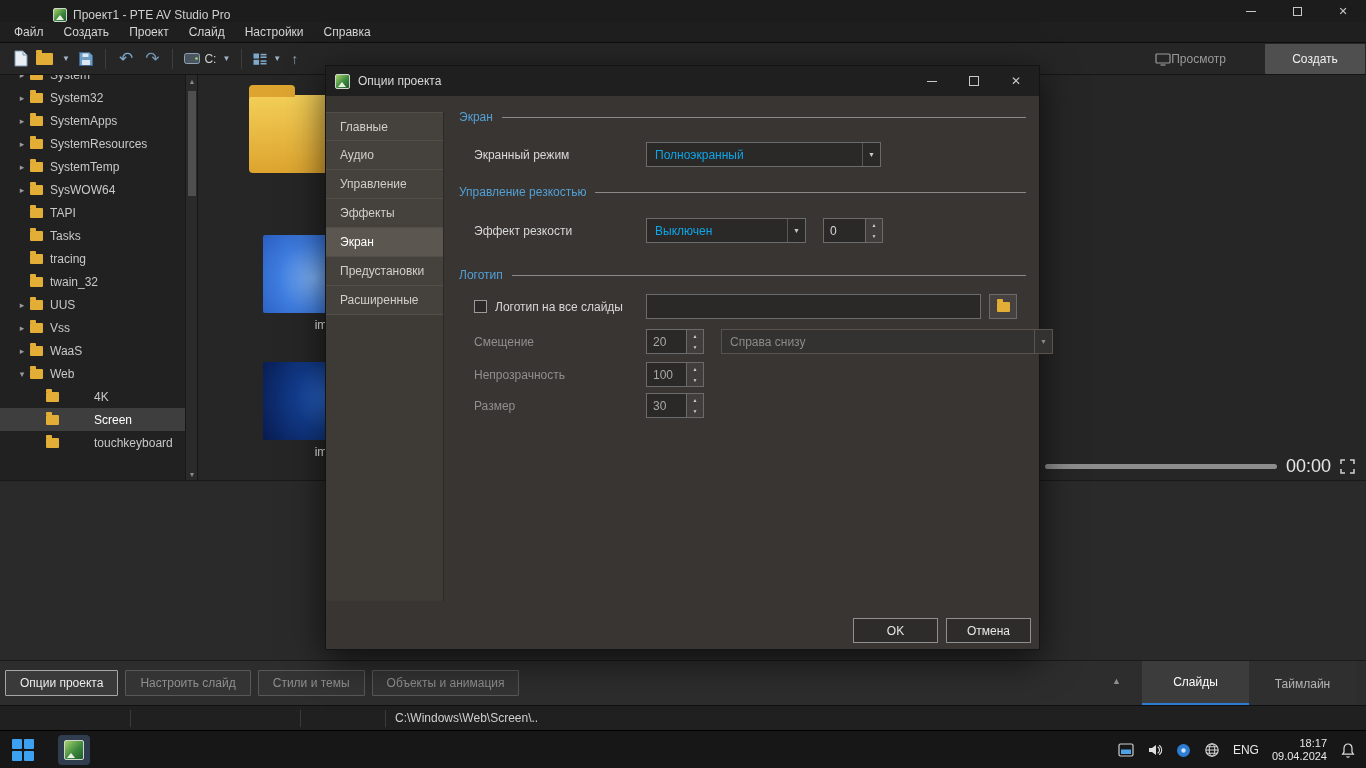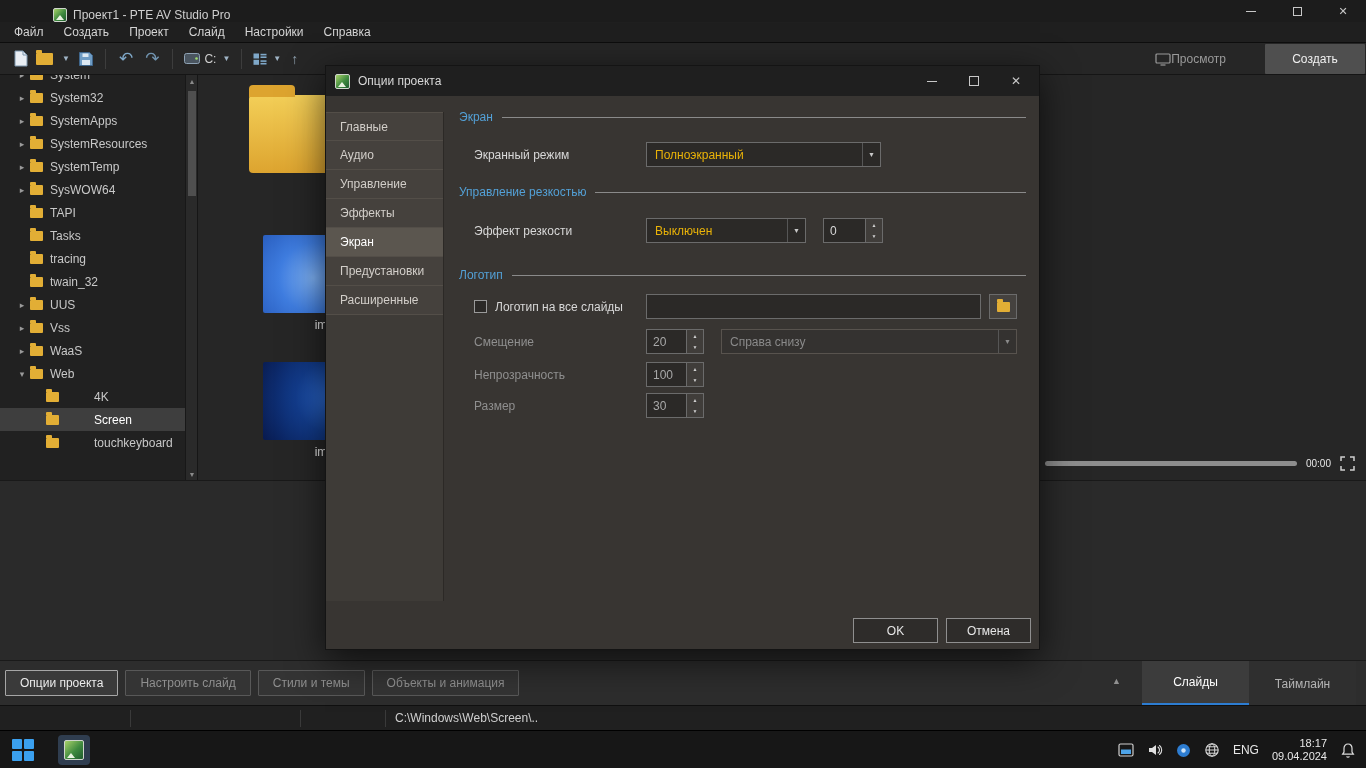--- a/index.html
+++ b/index.html
@@ -51,21 +51,21 @@
   .big-folder { position:absolute; left:50px; top:20px; width:112px; height:78px; background:linear-gradient(180deg,#f3cf58,#dda42f); border-radius:4px; }
   .big-folder:before { content:""; position:absolute; top:-10px; left:0; width:46px; height:12px; background:#dda42f; border-radius:4px 4px 0 0; }
   .thumb { position:absolute; left:64px; width:126px; height:78px; border-radius:2px; }
   .thumb1 { top:160px; background:radial-gradient(circle at 40% 55%, #7db1f5 0%, #3f7de0 40%, #1b49a8 100%); }
   .thumb2 { top:287px; background:radial-gradient(circle at 55% 45%, #2f6fd8 0%, #123c8c 45%, #081a4e 100%); }
   .thumb-label { position:absolute; left:64px; width:126px; text-align:center; color:#e8e8e8; }
   .tl1 { top:243px; } .tl2 { top:370px; }
 
   .timeline-row { position:absolute; top:381px; left:1045px; width:310px; display:flex; align-items:center; gap:9px; }
   .slider-track { flex:1; height:5px; background:#8d8d8d; border-radius:3px; }
-  .time-label { color:#e6e6e6; font-size:10px; }
+  .time-label { color:#e6e6e6; font-size:18px; }
 
   .slides-area { position:absolute; top:480px; left:0; width:100%; height:180px; background:#2a2a2a; border-top:1px solid #191919; }
 
   
   .bottombar { position:absolute; top:660px; left:0; width:100%; height:45px; background:#2d2d2d; border-top:1px solid #1a1a1a; display:flex; align-items:center; padding-left:5px; }
   .bottom-btn { height:26px; padding:0 14px; border:1px solid #585858; background:#343434; color:#8f8f8f; display:flex; align-items:center; margin-right:7px; border-radius:1px; }
   .bottom-btn.active { border-color:#a6a6a6; color:#ececec; background:#3a3a3a; }
   .collapse-arrow { position:absolute; left:1112px; top:15px; font-size:9px; color:#909090; }
   .tabs { position:absolute; right:10px; top:0; height:45px; display:flex; }
   .tab { width:107px; height:100%; display:flex; align-items:center; justify-content:center; color:#b5b5b5; background:#2f2f2f; }
@@ -95,21 +95,21 @@
   .dlg-nav { position:absolute; left:0; top:46px; width:118px; height:489px; background:#3e3b37; border-right:1px solid #2c2926; }
   .dlg-nav-item { height:29px; display:flex; align-items:center; padding-left:14px; color:#d2cec9; background:#454139; background:#45413d; border-bottom:1px solid #534e48; }
   .dlg-nav-item:first-child { border-top:1px solid #534e48; }
   .dlg-nav-item.selected { background:#5b564f; color:#ffffff; }
   .section-head { position:absolute; left:133px; right:13px; display:flex; align-items:center; }
   .section-title { color:#53a0d6; white-space:nowrap; }
   .section-line { flex:1; height:1px; background:#8a8a8a; margin-left:9px; }
   .dlg-label { position:absolute; left:148px; height:25px; display:flex; align-items:center; color:#d8d8d8; }
   .dlg-label.dim { color:#8f8f8f; }
   .dropdown { position:absolute; height:25px; background:#2b2927; border:1px solid #6b6b6b; display:flex; align-items:center; }
-  .dropdown .dval { padding:0 8px; flex:1; color:#eab308; white-space:nowrap; overflow:hidden; }
+  .dropdown .dval { padding:0 8px; flex:1; color:#0ea5e9; white-space:nowrap; overflow:hidden; }
   .dropdown .dcaret { width:18px; text-align:center; font-size:7px; color:#c8c8c8; border-left:1px solid #565656; line-height:23px; height:23px; }
   .dropdown.disabled { background:#343230; border-color:#58534e; }
   .dropdown.disabled .dval { color:#8a8a8a; }
   .dropdown.disabled .dcaret { color:#8a8a8a; }
   .spin { position:absolute; height:25px; background:#2b2927; border:1px solid #6b6b6b; display:flex; }
   .spin .sval { flex:1; display:flex; align-items:center; padding:0 6px; color:#a8a8a8; }
   .spin .sarrows { width:17px; border-left:1px solid #6b6b6b; display:flex; flex-direction:column; background:#403d3a; }
   .spin .sarrows span { flex:1; font-size:5px; color:#d0d0d0; display:flex; align-items:center; justify-content:center; }
   .checkbox { width:13px; height:13px; border:1px solid #9a9a9a; background:#2b2927; margin-right:8px; flex:none; }
   .text-input { position:absolute; height:25px; background:#2b2927; border:1px solid #6b6b6b; }
@@ -438,21 +438,21 @@
     </div>
 
     <div class="dlg-label dim" style="top:263px;">Смещение</div>
     <div class="spin" style="top:263px; left:320px; width:58px;">
       <span class="sval">20</span>
       <span class="sarrows">
           <span>▲</span>
           <span>▼</span>
         </span>
     </div>
-    <div class="dropdown disabled" style="top:263px; left:395px; width:296px;">
+    <div class="dropdown disabled" style="top:263px; left:395px; width:332px;">
       <span class="dval">Справа снизу</span>
       <span class="dcaret">▼</span>
     </div>
 
     <div class="dlg-label dim" style="top:296px;">Непрозрачность</div>
     <div class="spin" style="top:296px; left:320px; width:58px;">
       <span class="sval">100</span>
       <span class="sarrows">
           <span>▲</span>
           <span>▼</span>

